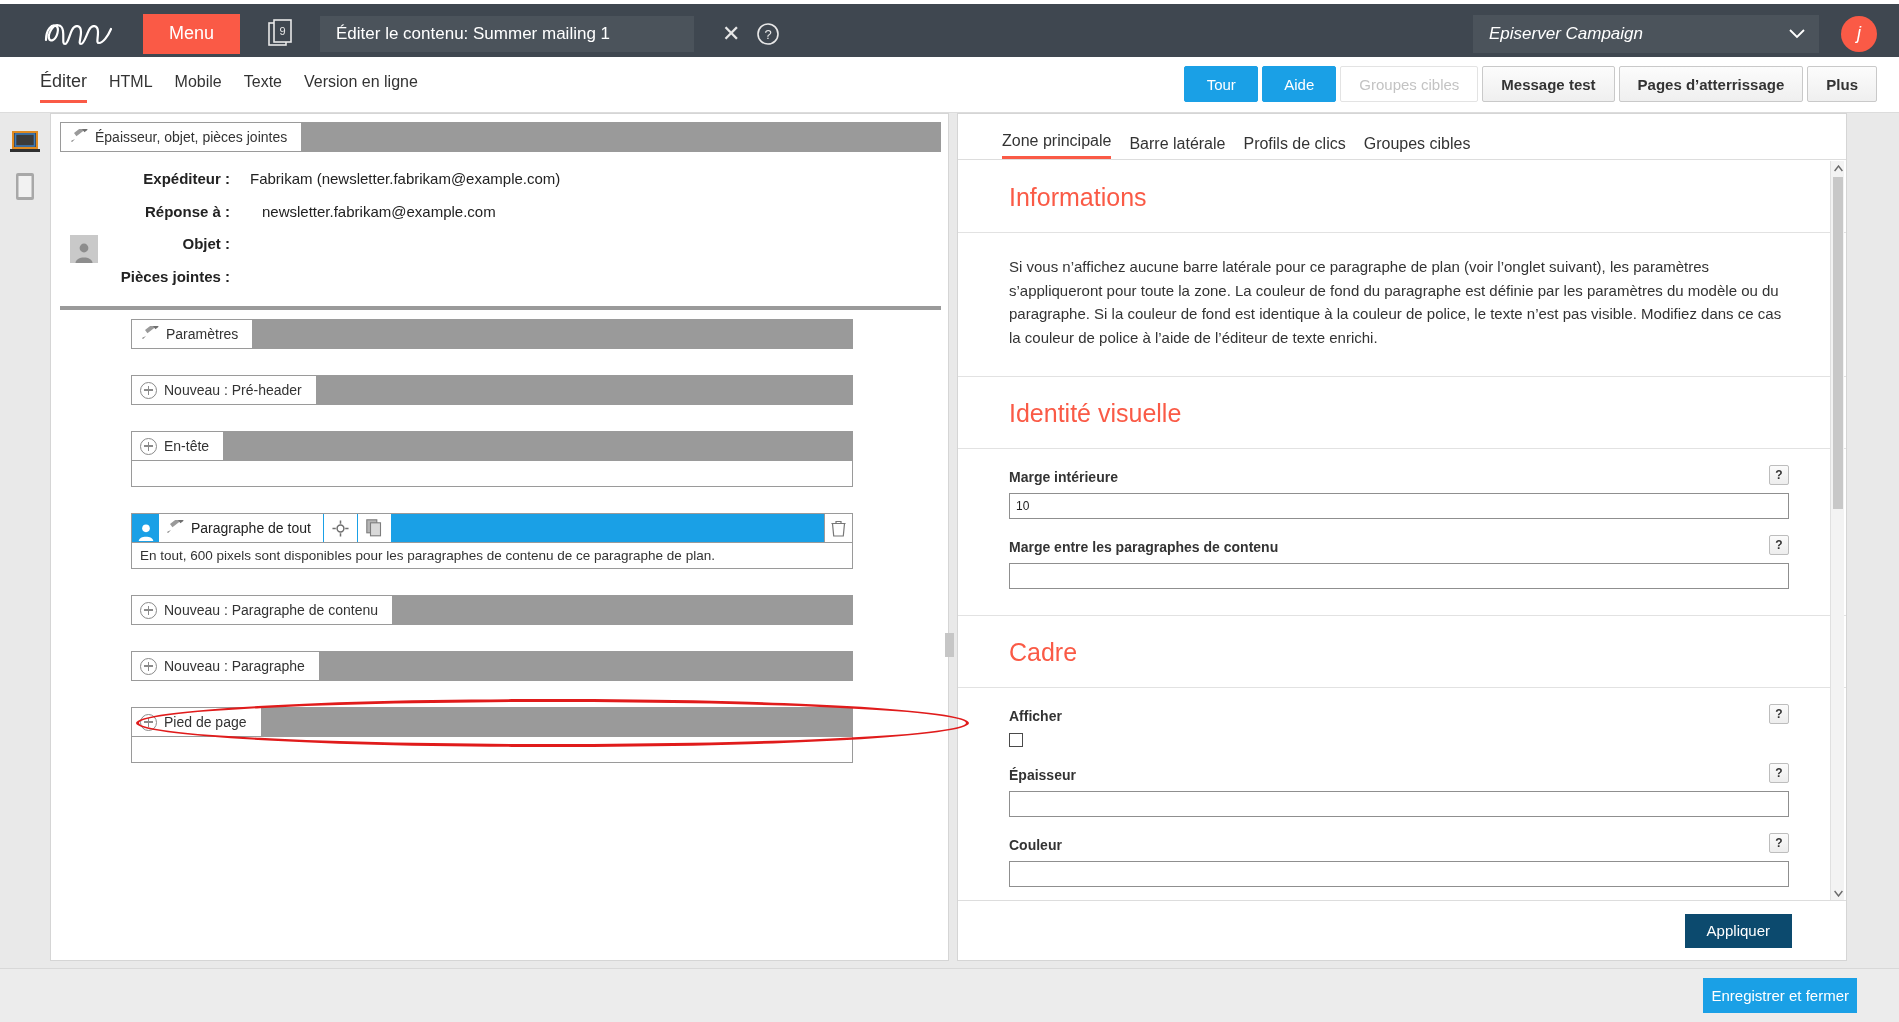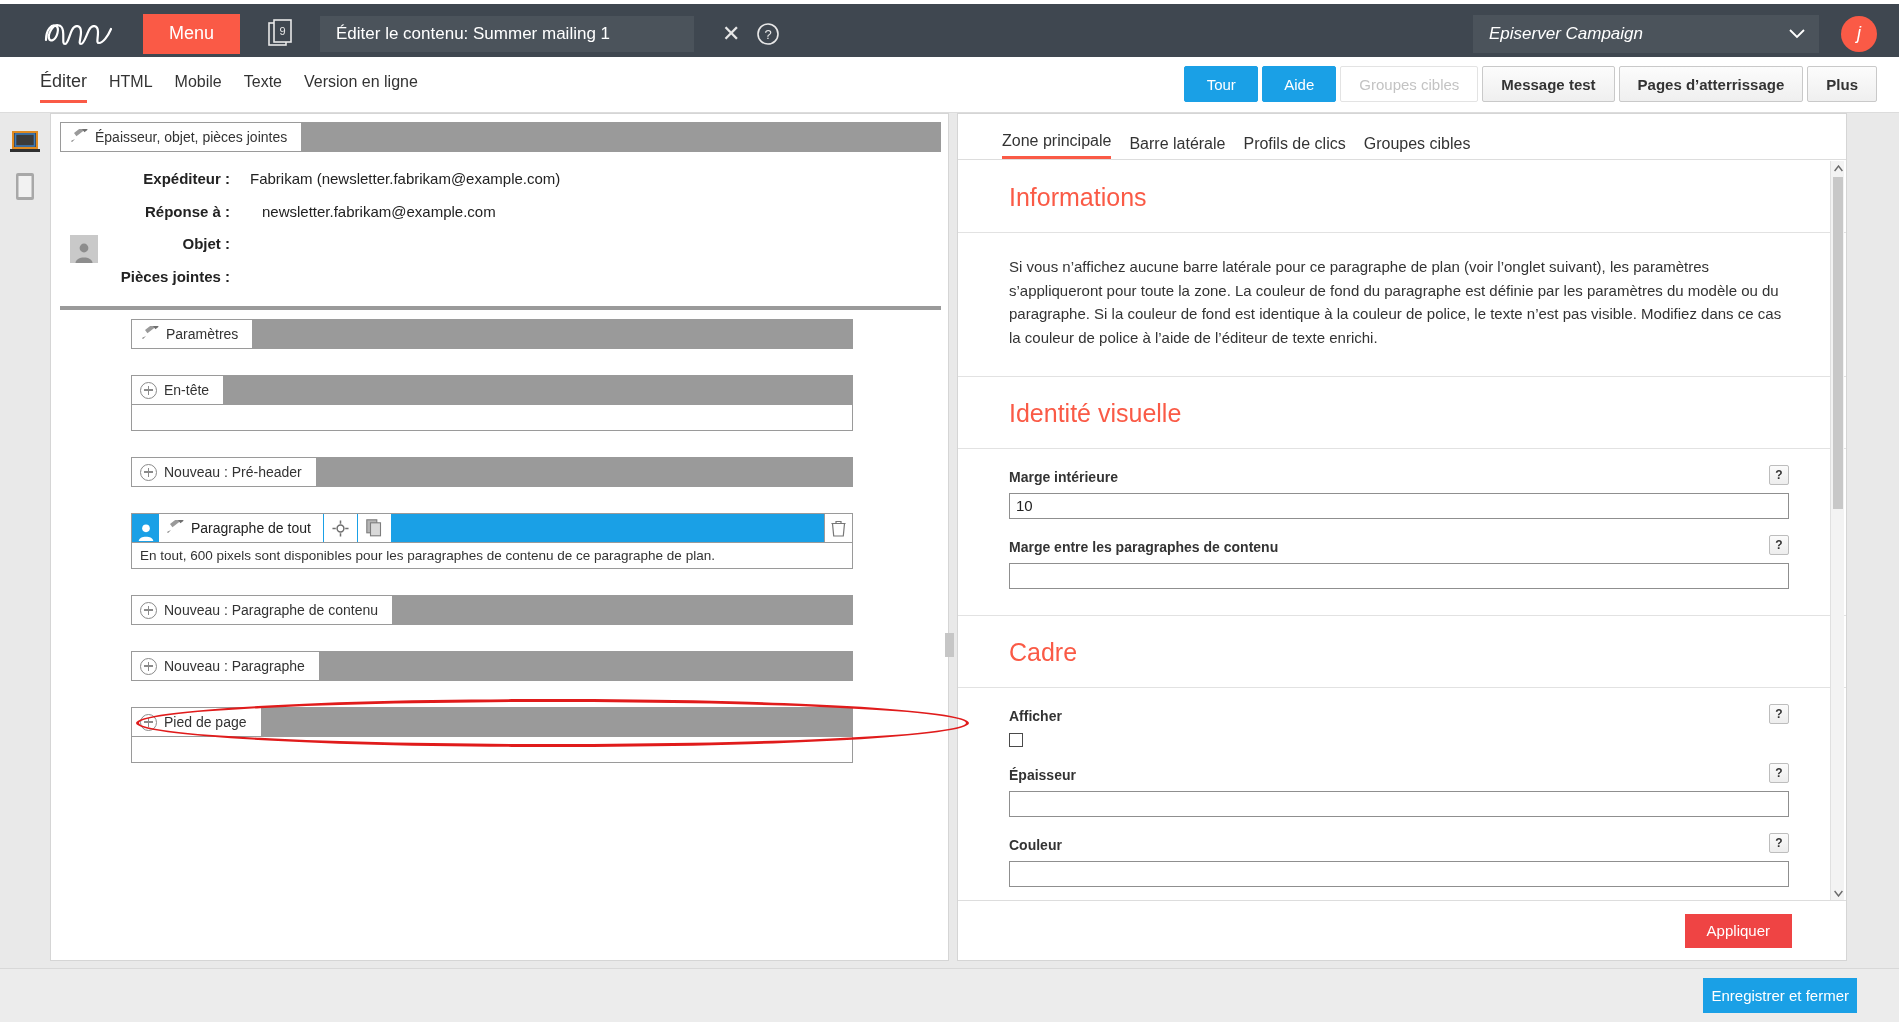--- a/index.html
+++ b/index.html
@@ -259,21 +259,21 @@
   .info-text {
     font-size: 15px; color: #333; line-height: 1.58;
     padding: 22px 0 26px 0;
   }
 
   .field { padding-top: 20px; position: relative; }
   .field-label { font-size: 14px; color: #333; font-weight: bold; }
   .field-input {
     display: block; width: 100%; height: 26px; margin-top: 8px;
     border: 1px solid #8f8f8f; background: #fff;
-    font-size: 15px; color: #222; padding: 0 6px;
+    font-size: 12px; color: #222; padding: 0 6px;
     font-family: "Liberation Sans", sans-serif;
   }
   .help-sq {
     position: absolute; right: 0; top: 16px;
     width: 20px; height: 20px;
     background: linear-gradient(#fbfbfb,#ededed);
     border: 1px solid #bdbdbd; border-radius: 2px;
     display: flex; align-items: center; justify-content: center;
     font-size: 12px; font-weight: bold; color: #333; cursor: pointer;
   }
@@ -300,21 +300,21 @@
     background: #c8c8c8; cursor: pointer;
   }
 
   .rp-footer {
     position: absolute; left: 0; right: 0; bottom: 0; height: 60px;
     border-top: 1px solid #dddddd; background: #fff;
     display: flex; align-items: center; justify-content: flex-end;
     padding-right: 54px;
   }
   .btn-apply {
-    background: #ef4444; color: #fff; border: none;
+    background: #0c4a6e; color: #fff; border: none;
     height: 34px; padding: 0 22px; font-size: 15px; cursor: pointer;
     font-family: "Liberation Sans", sans-serif;
   }
 
   
   .footer {
     position: absolute; left: 0; bottom: 0;
     width: 1899px; height: 54px;
     background: #ececec; border-top: 1px solid #d8d8d8;
     display: flex; align-items: center; justify-content: flex-end;
@@ -477,35 +477,35 @@
             <span>Paramètres</span>
           </div>
           <div class="bar-fill"></div>
         </div>
       </div>
 
       <div class="row-wrap">
         <div class="bar-row">
           <div class="bar-label">
             <span class="plus-ico"></span>
-            <span>En-tête</span>
+            <span>Nouveau : Pré-header</span>
           </div>
           <div class="bar-fill"></div>
         </div>
-        <div class="empty-strip"></div>
       </div>
 
       <div class="row-wrap">
         <div class="bar-row">
           <div class="bar-label">
             <span class="plus-ico"></span>
-            <span>Nouveau : Pré-header</span>
+            <span>En-tête</span>
           </div>
           <div class="bar-fill"></div>
         </div>
+        <div class="empty-strip"></div>
       </div>
 
       <div class="row-wrap">
         <div class="row-selected">
           <div class="sel-person">
             <svg width="20" height="20" viewBox="0 0 22 22">
               <circle cx="11" cy="7" r="4.2" fill="#ffffff"></circle>
               <path d="M3 21 C3 14.5, 19 14.5, 19 21 Z" fill="#ffffff"></path>
             </svg>
           </div>

